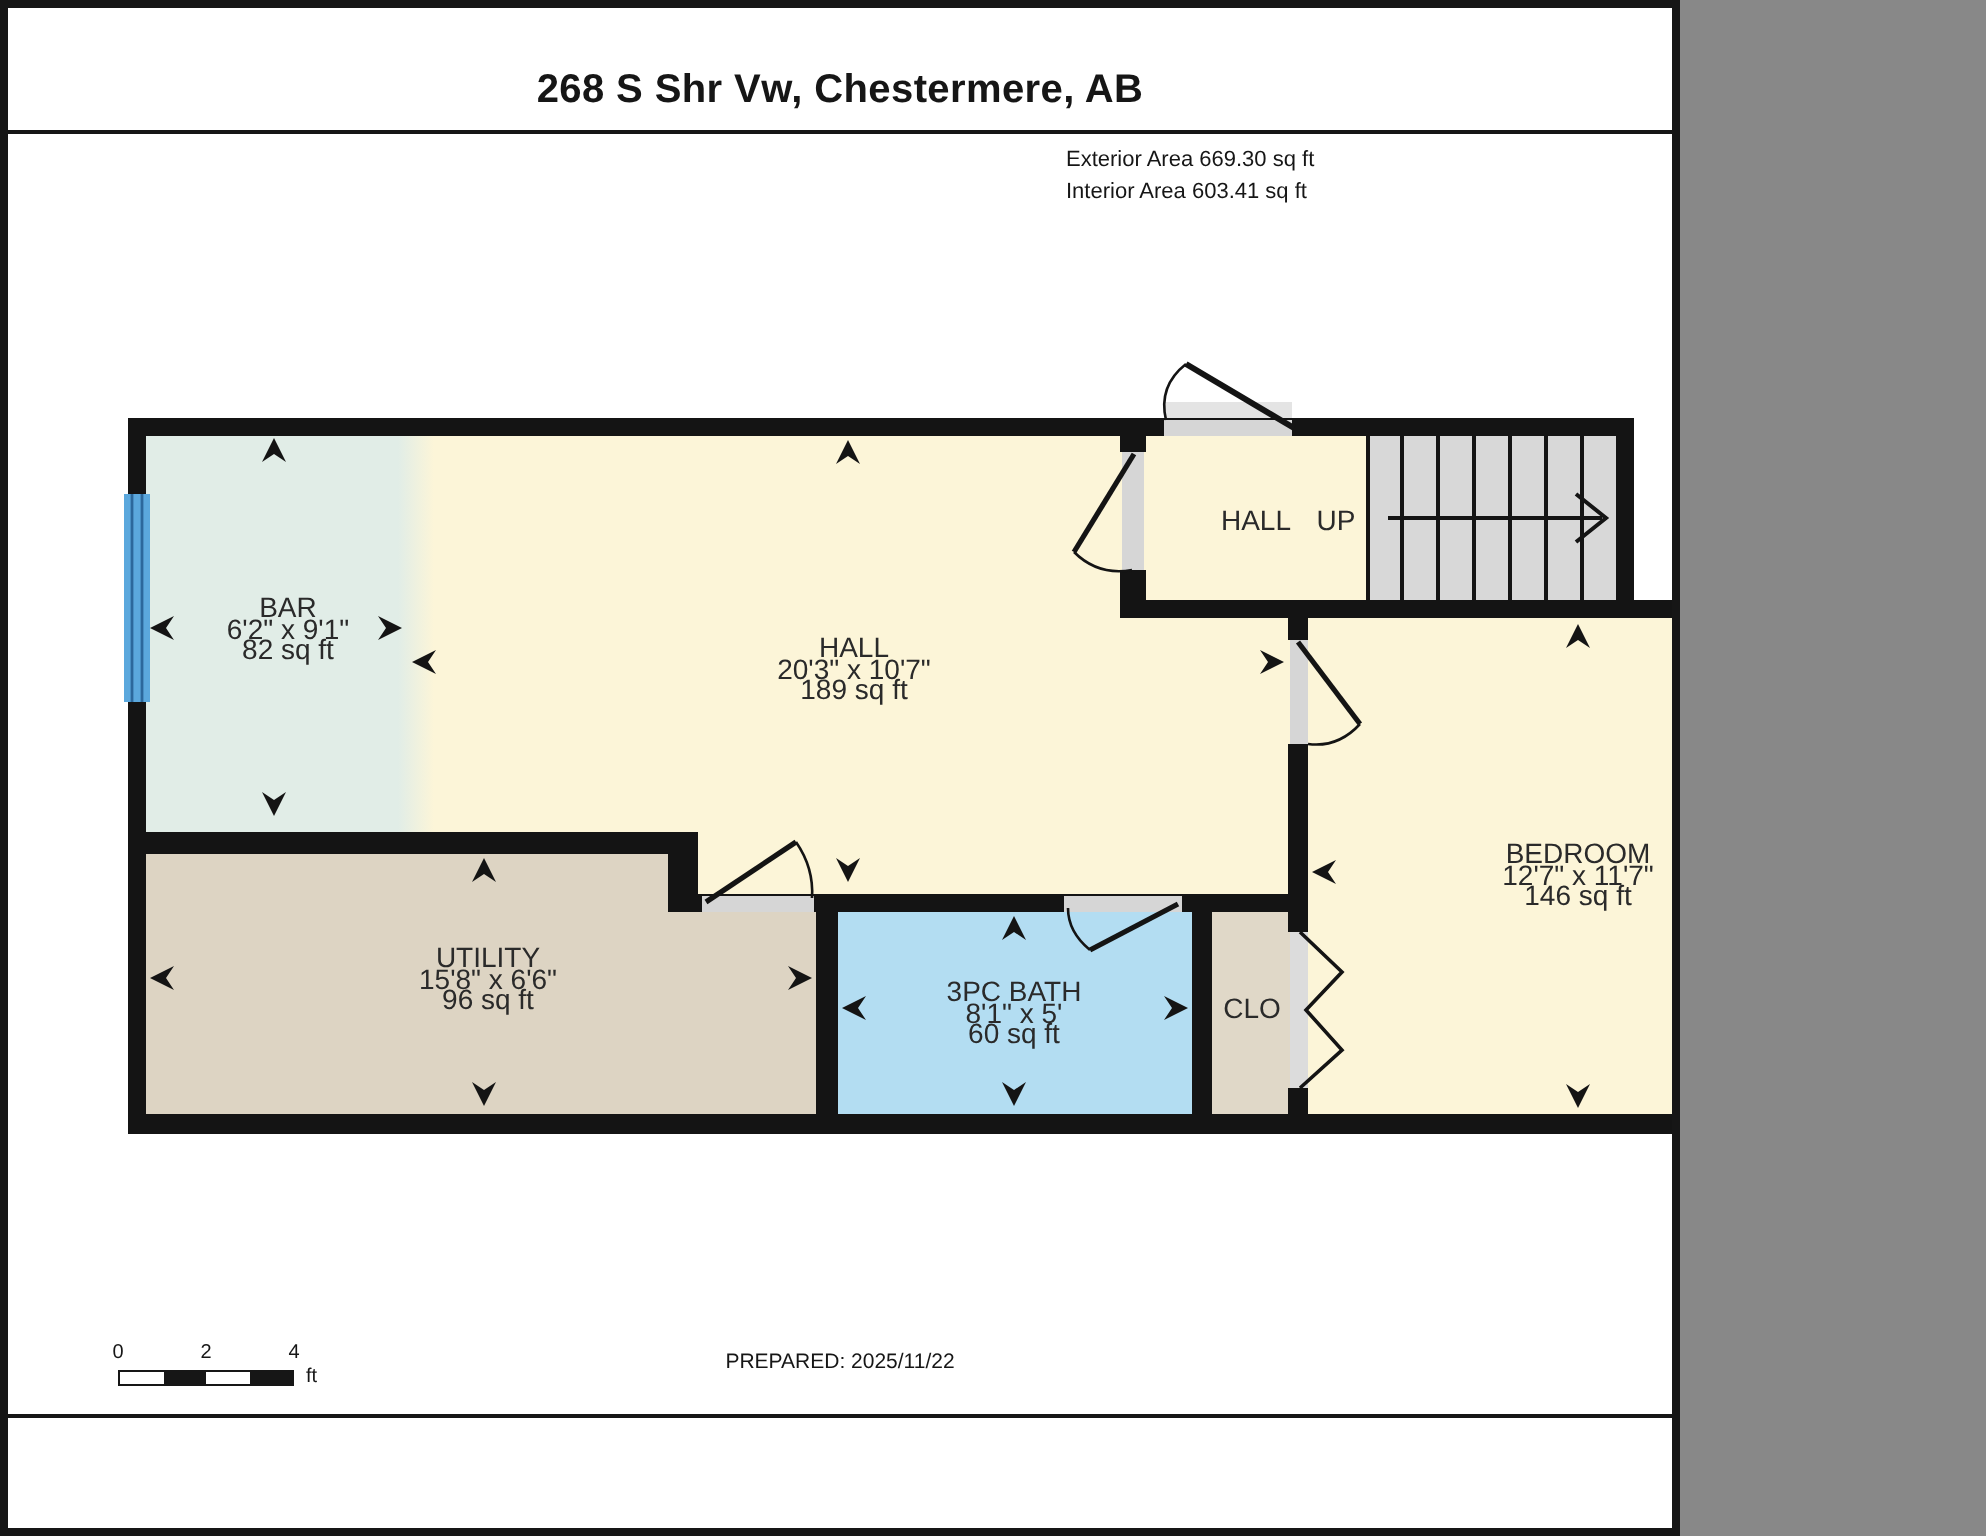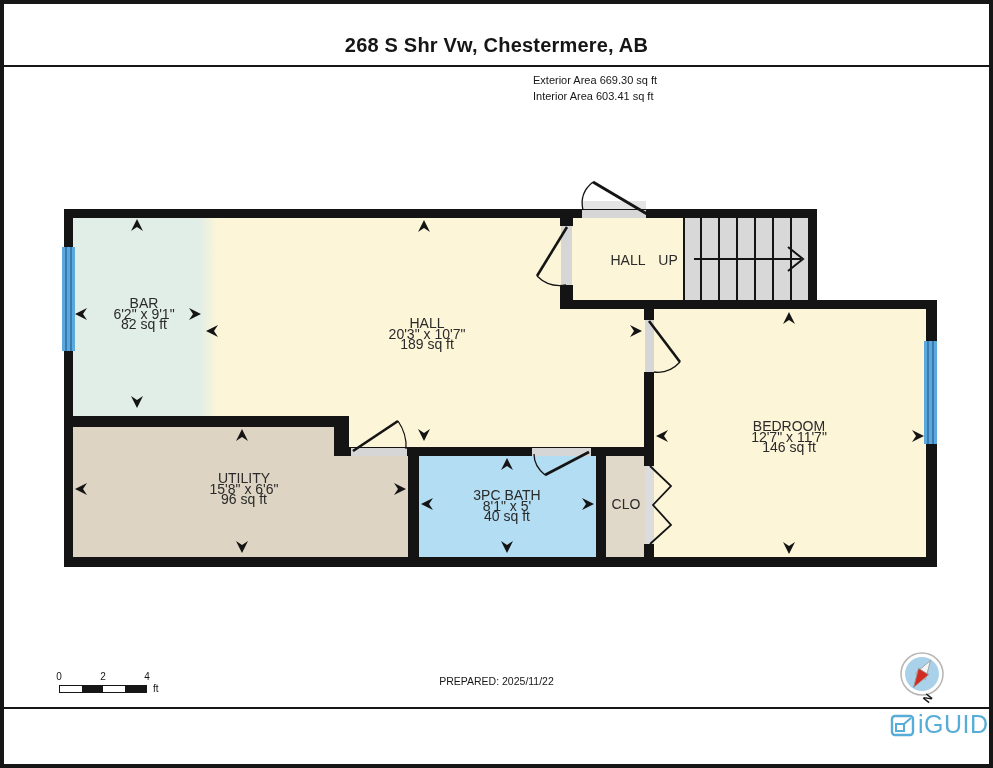--- a/index.html
+++ b/index.html
@@ -1,18 +1,18 @@
 <!DOCTYPE html>
 <html><head>
 <meta charset="utf-8">
 <style>
   html,body{margin:0;padding:0;background:#888;}
   *{box-sizing:border-box;}
   #page{
-    position:relative;width:993px;height:768px;background:#fff;
+    position:relative;width:840px;height:768px;background:#fff;
     border:4px solid #161616;overflow:hidden;
     font-family:"Liberation Sans","DejaVu Sans",sans-serif;color:#161616;
   }
   .abs{position:absolute;}
   
   .title{left:0;right:0;top:30px;text-align:center;font-size:20px;font-weight:bold;letter-spacing:.2px;}
   .hrule{left:0;right:0;height:2px;background:#161616;}
   .sub-left{left:0;width:491px;top:68px;text-align:right;font-size:11.5px;font-weight:bold;}
   .sub-right{left:501px;top:68px;font-size:11px;line-height:16px;margin-left:28px;}
   
@@ -191,21 +191,21 @@
     <div>146 sq ft</div>
   </div>
   <div class="abs room-label" style="left:240px;top:485px">
     <div>UTILITY</div>
     <div>15'8" x 6'6"</div>
     <div>96 sq ft</div>
   </div>
   <div class="abs room-label" style="left:503px;top:502px">
     <div>3PC BATH</div>
     <div>8'1" x 5'</div>
-    <div>40 sq ft</div>
+    <div>60 sq ft</div>
   </div>
   <div class="abs room-label" style="left:622px;top:500px">CLO</div>
 
   <div class="abs ticklbl" style="left:55px;top:667px">0</div>
   <div class="abs ticklbl" style="left:99px;top:667px">2</div>
   <div class="abs ticklbl" style="left:143px;top:667px">4</div>
   <div class="abs scalebar-box">
     <div class="sb-w"></div>
       <div class="sb-b"></div>
       <div class="sb-w"></div>

